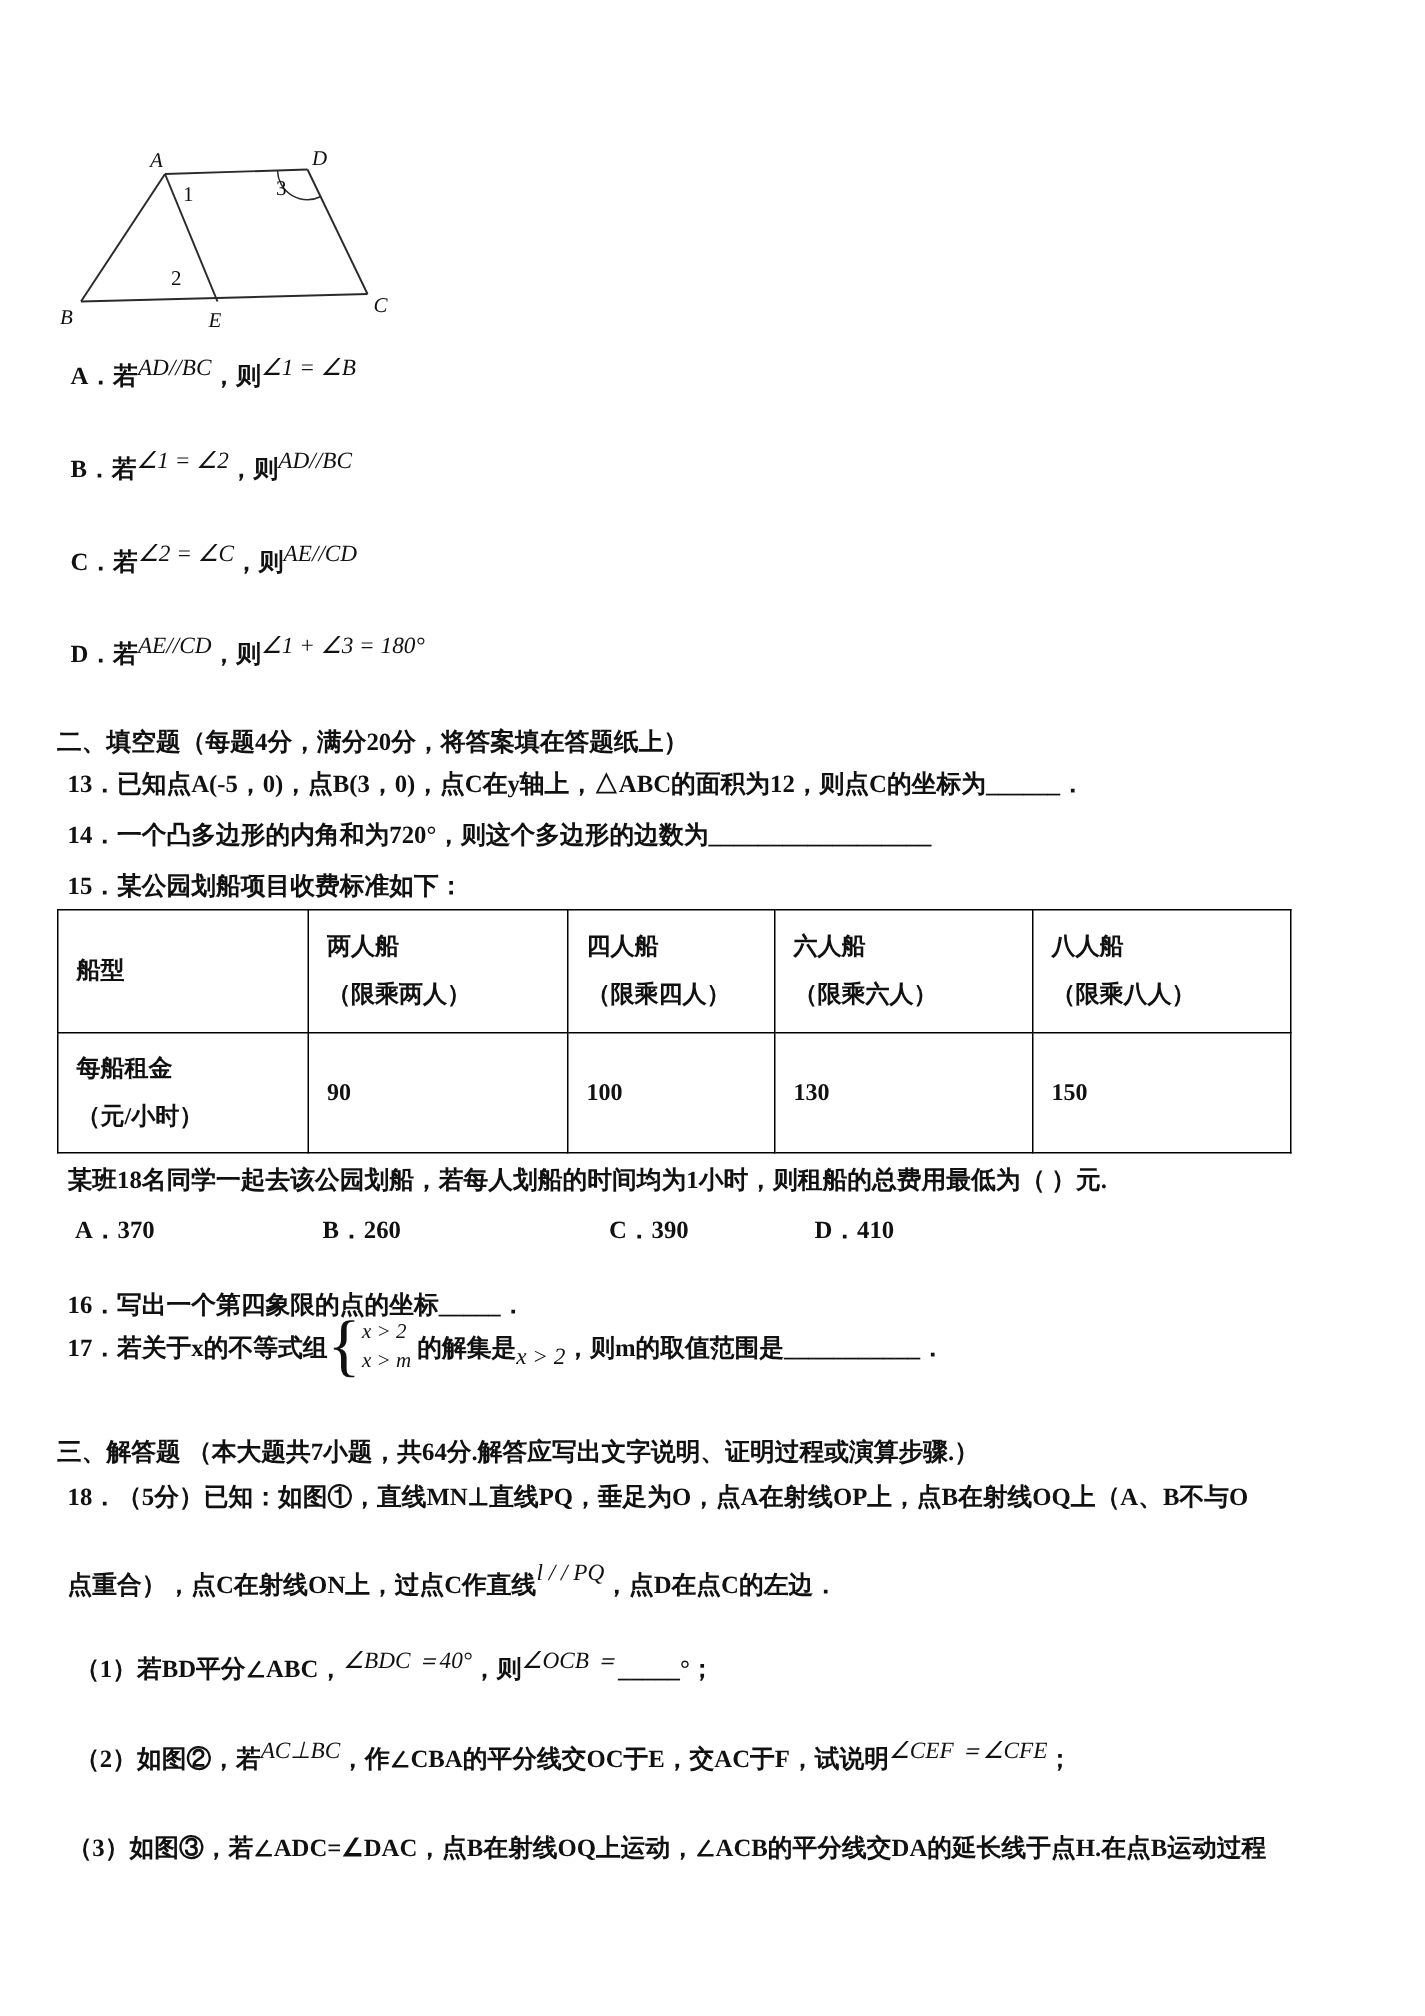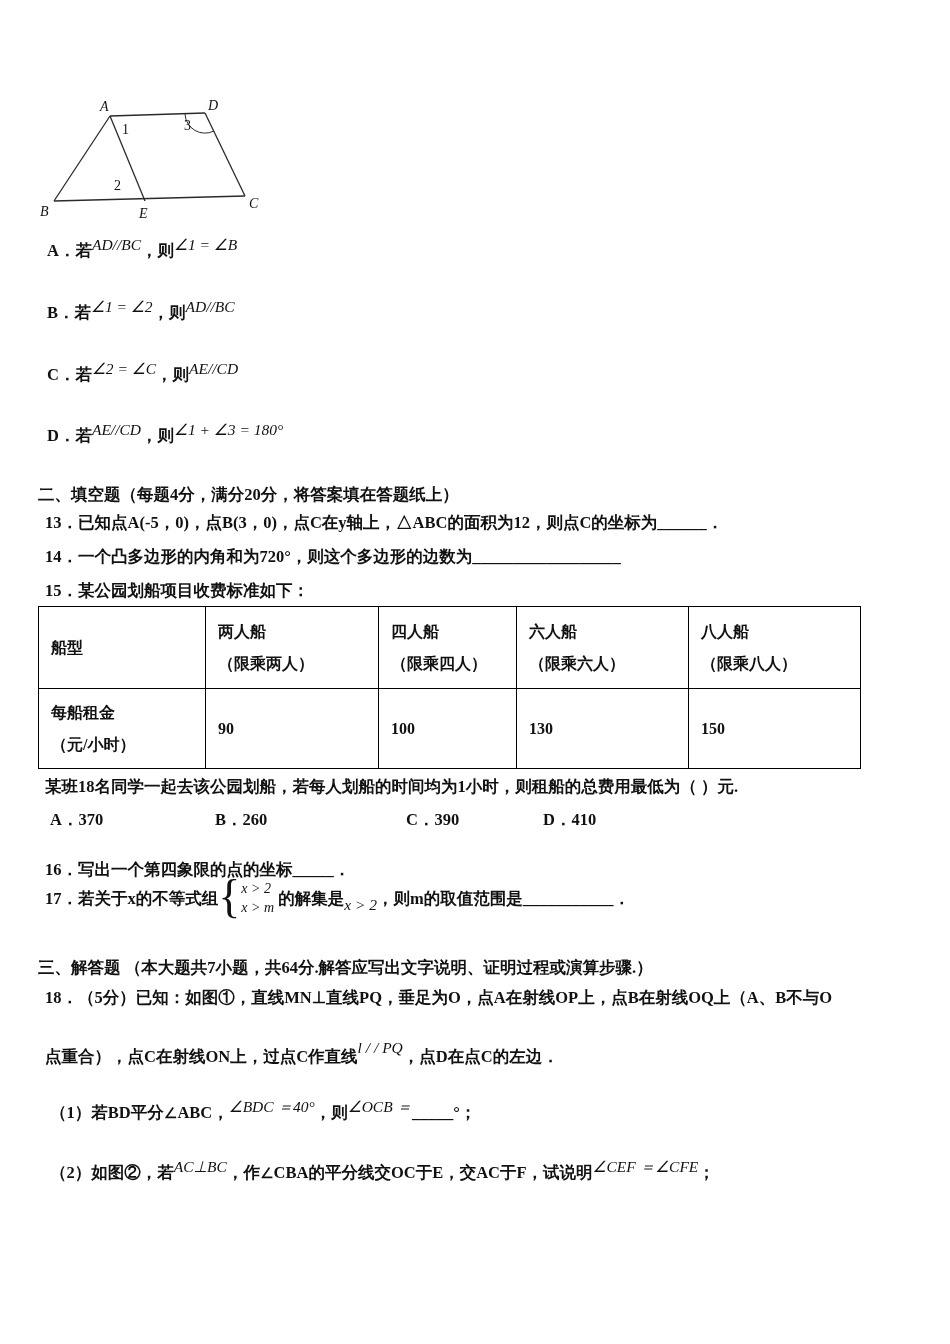--- a/index.html
+++ b/index.html
@@ -134,14 +134,15 @@
   </div>
 
   <div class="abs" style="left:50px; top:1102px;">
     <span>（1）若BD平分∠ABC，</span><span class="math">∠BDC ＝40°</span><span>，则</span><span class="math">∠OCB ＝</span><span>_____°；</span>
   </div>
 
   <div class="abs" style="left:50px; top:1162px;">
     <span>（2）如图②，若</span><span class="math">AC⊥BC</span><span>，作∠CBA的平分线交OC于E，交AC于F，试说明</span><span class="math">∠CEF ＝∠CFE</span><span>；</span>
   </div>
 
+  <div class="abs" style="left:45px; top:1221px;">（3）如图③，若∠ADC=∠DAC，点B在射线OQ上运动，∠ACB的平分线交DA的延长线于点H.在点B运动过程</div>
 
 </div>
 
 </body></html>

